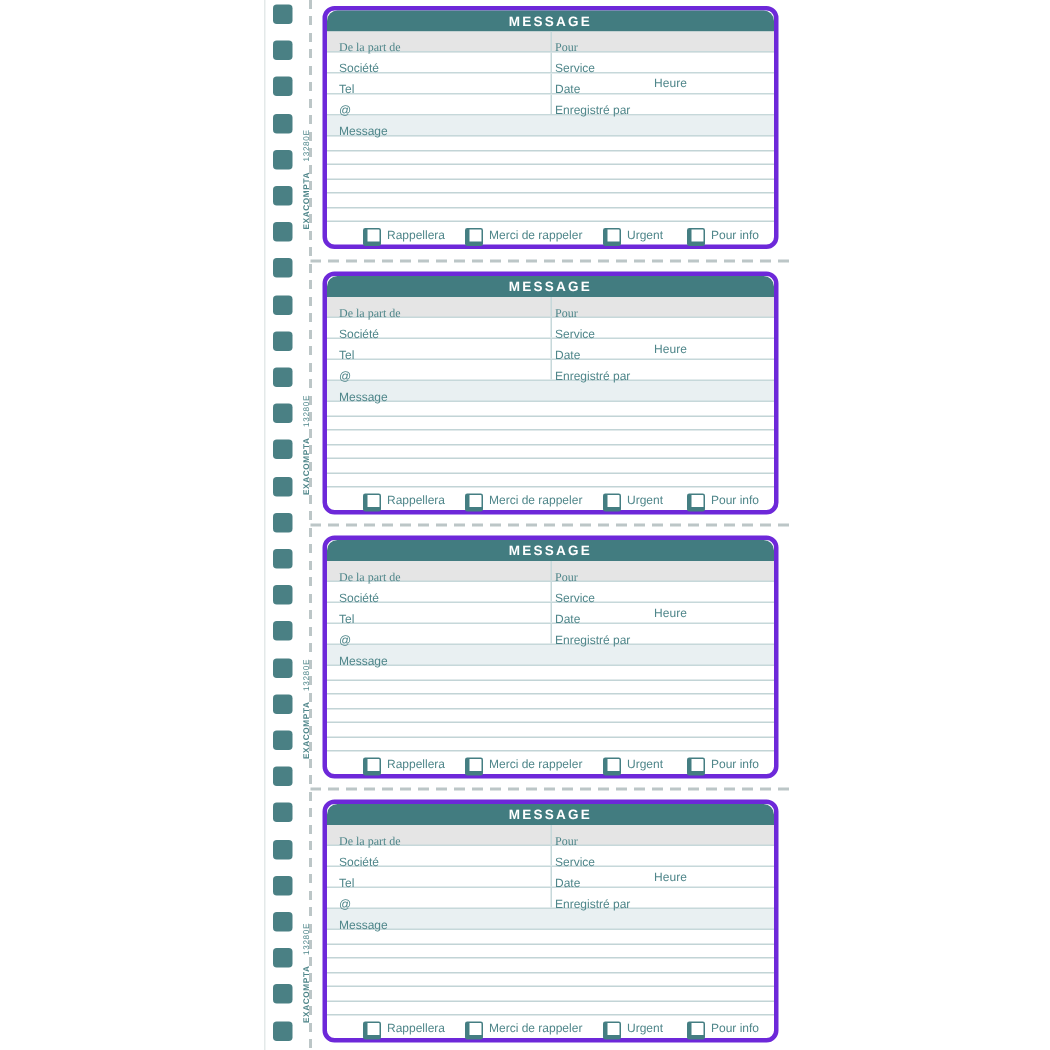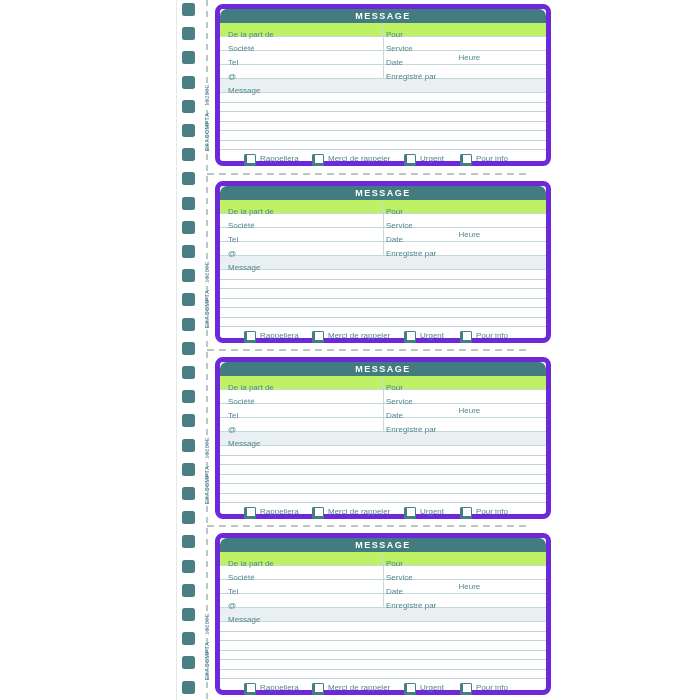--- a/index.html
+++ b/index.html
@@ -13,33 +13,33 @@
   .hole{position:absolute;left:182px;width:13px;height:13px;background:#4a8084;border-radius:2.5px;}
 
   
   .perf-v{position:absolute;left:206px;top:0;width:2px;height:700px;
     background:repeating-linear-gradient(to bottom,#bcc6c7 0 6px,transparent 6px 11px);}
   .perf-h{position:absolute;left:207px;width:319px;height:2px;
     background:repeating-linear-gradient(to right,#bcc6c7 0 7px,transparent 7px 12px);}
   .perf-h.p1{top:173px}.perf-h.p2{top:349px}.perf-h.p3{top:525px}
 
   
-  .form{position:absolute;left:215px;width:336px;height:162px;background:#fff;
-    border:5px solid #6d28d9;border-radius:8px;box-sizing:border-box;}
+  .form{position:absolute;left:215px;width:304px;height:162px;background:#fff;
+    border:3px solid #6d28d9;border-radius:8px;box-sizing:border-box;}
   #forms .form:nth-of-type(1){top:4px}
   #forms .form:nth-of-type(2){top:181px}
   #forms .form:nth-of-type(3){top:357px}
   #forms .form:nth-of-type(4){top:533px}
 
   .hdr{height:14px;background:#427c80;border-radius:7px 7px 0 0;
     display:flex;align-items:center;justify-content:center;}
   .hdr span{color:#ffffff;font-weight:bold;font-size:9px;letter-spacing:1.5px;line-height:14px;}
 
   .row{height:14px;display:flex;border-bottom:1px solid #c6d8da;box-sizing:border-box;position:relative;}
-  .row.tint{background:#bef264;}
+  .row.tint{background:#e5e5e5;font-family:Liberation Serif, serif;}
   .cell-l{width:50%;box-sizing:border-box;padding-left:8px;}
   .cell-r{width:50%;box-sizing:border-box;padding-left:2px;border-left:1px solid #c6d8da;position:relative;}
   .lbl{font-size:8px;color:#4f868a;line-height:13px;display:inline-block;}
   .heure{position:absolute;left:46%;top:0;}
 
   .msgrow{height:14px;background:#e9f0f2;border-bottom:1px solid #c6d8da;box-sizing:border-box;padding-left:8px;}
 
   .ruled .line{height:9.5px;border-bottom:1px solid #c2d4d6;box-sizing:border-box;}
 
   .cbrow{position:relative;height:20px;}

